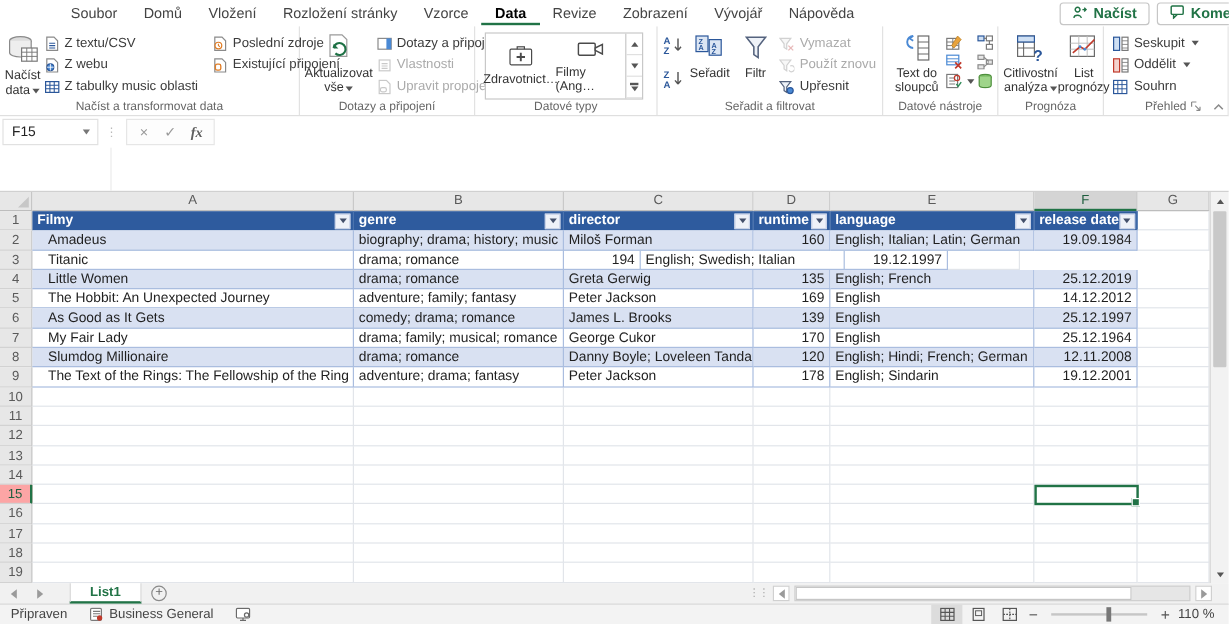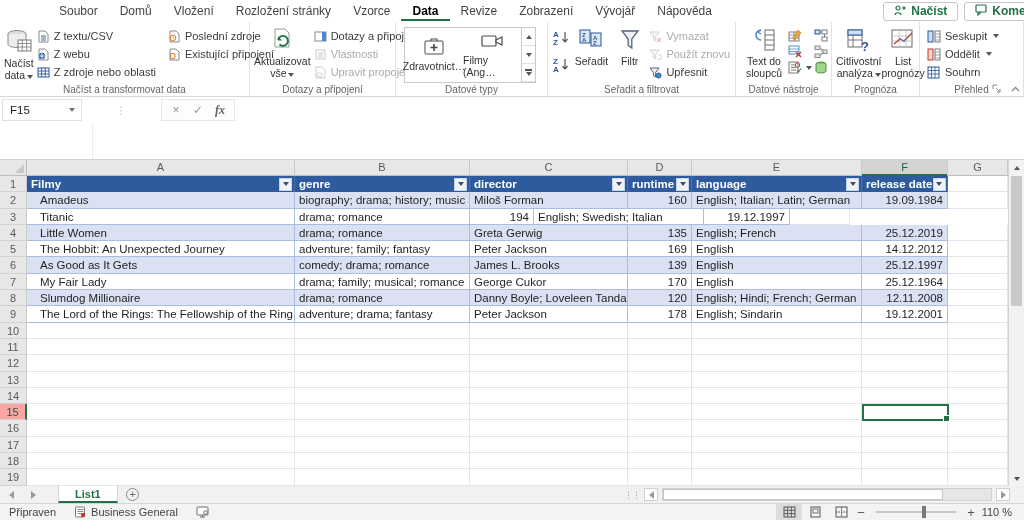--- a/index.html
+++ b/index.html
@@ -29,21 +29,21 @@
   .tile { width:58px; display:flex; flex-direction:column; align-items:center; justify-content:center; gap:4px; font-size:10.5px; color:#333; }
   .gal-arrows { display:flex; flex-direction:column; border-left:1px solid #c8c8c8; width:14px; }
   .gal-arrows div { flex:1; display:flex; align-items:center; justify-content:center; border-bottom:1px solid #e0e0e0; }
   .tri-u { width:0; height:0; border-left:3px solid transparent; border-right:3px solid transparent; border-bottom:4px solid #555; }
   .tri-d { width:0; height:0; border-left:3px solid transparent; border-right:3px solid transparent; border-top:4px solid #555; }
   .minibar { width:7px; height:1.5px; background:#555; margin-bottom:1px; }
   .ribbon-corner { position:absolute; right:3px; bottom:2px; display:flex; gap:8px; align-items:center; }
 
   
   .fbar { position:absolute; top:97px; left:0; width:1024px; height:63px; background:#fff; border-bottom:1px solid #d0d0d0; }
-  .fbar-top { position:absolute; top:0; left:0; width:896px; height:26px; display:flex; align-items:center;gap:28px; }
+  .fbar-top { position:absolute; top:0; left:0; width:896px; height:26px; display:flex; align-items:center; }
   .namebox { width:80px; height:22px; margin-left:2px; border:1px solid #e1e1e1; background:#fff; display:flex; align-items:center; font-size:11.5px; color:#222; padding-left:7px; position:relative; }
   .namebox .caret { position:absolute; right:6px; border-top-color:#777; }
   .fdots { color:#b9b9b9; font-size:10px; margin:0 6px; letter-spacing:1px; }
   .fbtns { display:flex; align-items:center; gap:2px; border:1px solid #e6e6e6; height:22px; padding:0 4px; background:#fdfdfd; }
   .fbtns span { width:20px; text-align:center; font-size:12px; color:#9a9a9a; }
   .fx { font-style:italic; font-family:"Liberation Serif","DejaVu Serif",serif; color:#5f5f5f !important; font-weight:bold; }
   .finput { flex:1; height:100%; }
   .fsep { position:absolute; top:26px; bottom:0; left:92px; width:1px; background:#ececec; }
 
   
@@ -163,21 +163,21 @@
               <circle cx="5" cy="8" r="2.8" fill="#4a89d4" stroke="#2b579a"></circle>
               <path d="M2.2 8 h5.6 M5 5.2 v5.6" stroke="#fff" stroke-width="0.7"></path>
             </svg>
           <span>Z webu</span>
         </div>
         <div class="sbtn">
           <svg width="13" height="13" viewBox="0 0 13 13">
               <rect x="1" y="2" width="11" height="9" fill="#fff" stroke="#2b579a"></rect>
               <path d="M1 5 h11 M1 8 h11 M4.6 2 v9 M8.2 2 v9" stroke="#2b579a" stroke-width="0.9"></path>
             </svg>
-          <span>Z zdroje nebo oblasti</span>
+          <span>Z tabulky music oblasti</span>
         </div>
       </div>
       <div class="smallcol" style="margin-left:6px">
         <div class="sbtn">
           <svg width="13" height="13" viewBox="0 0 13 13">
               <path d="M2 1 h6 l3 3 v8 h-9 z" fill="#fff" stroke="#8a8a8a"></path>
               <circle cx="5" cy="8" r="2.8" fill="#fff" stroke="#e07c24"></circle>
               <path d="M5 6.4 V8 l1.3 1" stroke="#e07c24" stroke-width="0.9" fill="none"></path>
             </svg>
           <span>Poslední zdroje</span>
@@ -592,21 +592,21 @@
       <div class="row">
         <div class="c cA d band indent">Slumdog Millionaire</div>
         <div class="c cB d band">drama; romance</div>
         <div class="c cC d band">Danny Boyle; Loveleen Tandan</div>
         <div class="c cD d band num">120</div>
         <div class="c cE d band">English; Hindi; French; German</div>
         <div class="c cF d band num">12.11.2008</div>
         <div class="c cG g"></div>
       </div>
       <div class="row">
-        <div class="c cA d indent">The Lord of the Rings: The Fellowship of the Ring</div>
+        <div class="c cA d indent">The Text of the Rings: The Fellowship of the Ring</div>
         <div class="c cB d">adventure; drama; fantasy</div>
         <div class="c cC d">Peter Jackson</div>
         <div class="c cD d num">178</div>
         <div class="c cE d">English; Sindarin</div>
         <div class="c cF d num">19.12.2001</div>
         <div class="c cG g"></div>
       </div>
       <div>
           <div class="row">
             <div class="c cA g"></div>

